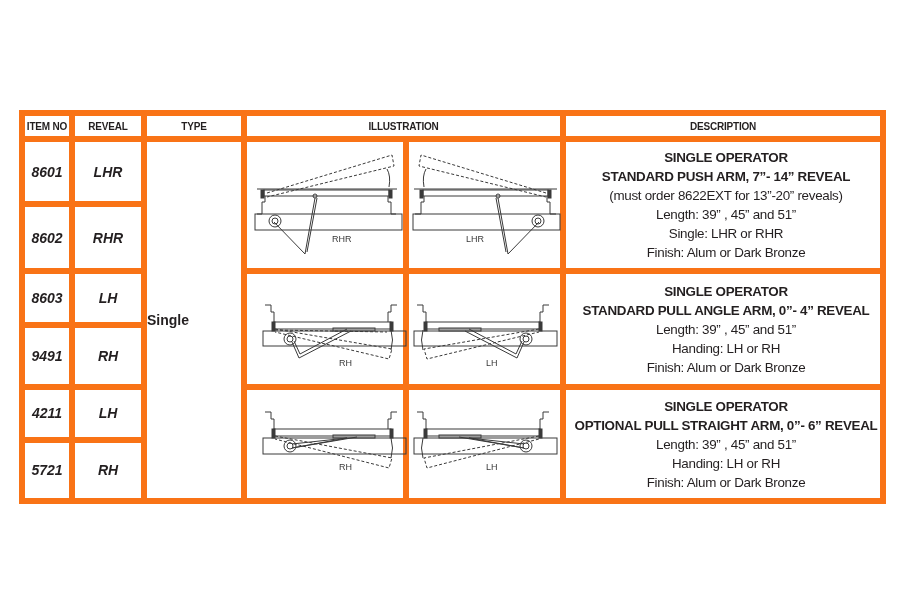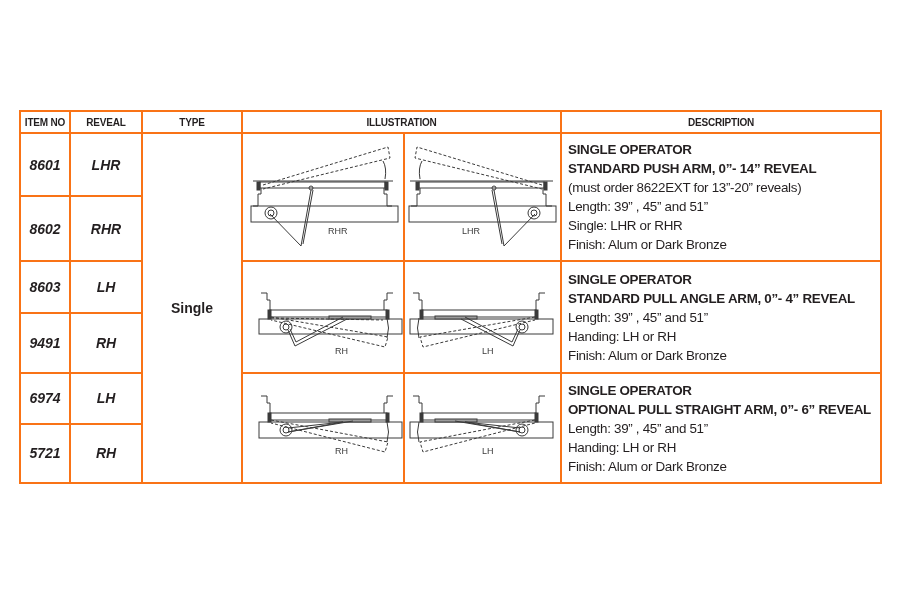--- a/index.html
+++ b/index.html
@@ -4,31 +4,31 @@
 <style>
   html, body { margin: 0; padding: 0; background: #ffffff; }
   body { width: 900px; height: 600px; position: relative; overflow: hidden;
          font-family: "Liberation Sans", sans-serif; color: #231f20; }
   table.spec {
     position: absolute; left: 19px; top: 110px;
     border-collapse: collapse; table-layout: fixed;
     width: 861px;
   }
   table.spec td, table.spec th {
-    border: 2px solid #f97316; padding: 0; vertical-align: middle;
+    border: 6px solid #f97316; padding: 0; vertical-align: middle;
   }
   th {
     height: 20px; font-size: 10px; font-weight: bold; text-align: center;
     letter-spacing: -0.2px; color: #231f20;
   }
   td.num, td.hand { font-size: 14px; font-weight: bold; text-align: center; font-style: italic; }
-  td.type { font-size: 14px; font-weight: bold; text-align: center; }
+  td.type { font-size: 14px; font-weight: bold; text-align: left; }
   td.ill { text-align: center; }
   td.ill svg { display: block; margin: 0 auto; }
-  td.desc { padding-left: 6px !important; font-size: 13.4px; line-height: 19px; letter-spacing: -0.3px; }
+  td.desc { padding-left: 6px !important; font-size: 13.4px; line-height: 19px; letter-spacing: -0.3px; text-align: center; }
   .desc .b { font-weight: bold; display: block; white-space: nowrap; }
   .desc .n { display: block; white-space: nowrap; }
   .r1 { height: 63px; } .r2 { height: 64px; }
   .r3 { height: 51px; } .r4 { height: 59px; }
   .r5 { height: 50px; } .r6 { height: 58px; }
 </style>
 </head>
 <body>
 
 <table class="spec">
@@ -98,21 +98,21 @@
             <polyline points="89,56 99,112 130,80"></polyline>
             <polyline points="87,56 97,110"></polyline>
             <circle cx="129" cy="79" r="6"></circle>
             <circle cx="129" cy="79" r="3"></circle>
           </g>
           <text x="57" y="100" font-size="9" fill="#3a3a3a" font-family="Liberation Sans, sans-serif">LHR</text>
         </svg>
       </td>
       <td class="desc" rowspan="2">
         <span class="b">SINGLE OPERATOR</span>
-        <span class="b">STANDARD PUSH ARM,  0”- 14” REVEAL</span>
+        <span class="b">STANDARD PUSH ARM,  7”- 14” REVEAL</span>
         <span class="n">(must order 8622EXT for 13”-20” reveals)</span>
         <span class="n">Length: 39” , 45” and 51”</span>
         <span class="n">Single: LHR or RHR</span>
         <span class="n">Finish: Alum or Dark Bronze</span>
       </td>
     </tr>
 
     <tr class="r2">
       <td class="num">8602</td>
       <td class="hand">RHR</td>
@@ -170,21 +170,21 @@
         <span class="n">Finish: Alum or Dark Bronze</span>
       </td>
     </tr>
 
     <tr class="r4">
       <td class="num">9491</td>
       <td class="hand">RH</td>
     </tr>
 
     <tr class="r5">
-      <td class="num">6974</td>
+      <td class="num">4211</td>
       <td class="hand">LH</td>
       <td class="ill" rowspan="2">
         <svg width="160" height="108" viewBox="0 0 160 108">
           <g fill="none" stroke="#3a3a3a" stroke-width="1">
             <polyline points="18,22 24,22 24,29 27,29 27,39"></polyline>
             <polyline points="150,22 144,22 144,29 141,29 141,39"></polyline>
             <rect x="27" y="39" width="117" height="7"></rect>
             <rect x="25" y="39" width="3" height="9" fill="#3a3a3a"></rect>
             <rect x="143" y="39" width="3" height="9" fill="#3a3a3a"></rect>
             <rect x="16" y="48" width="143" height="16"></rect>

